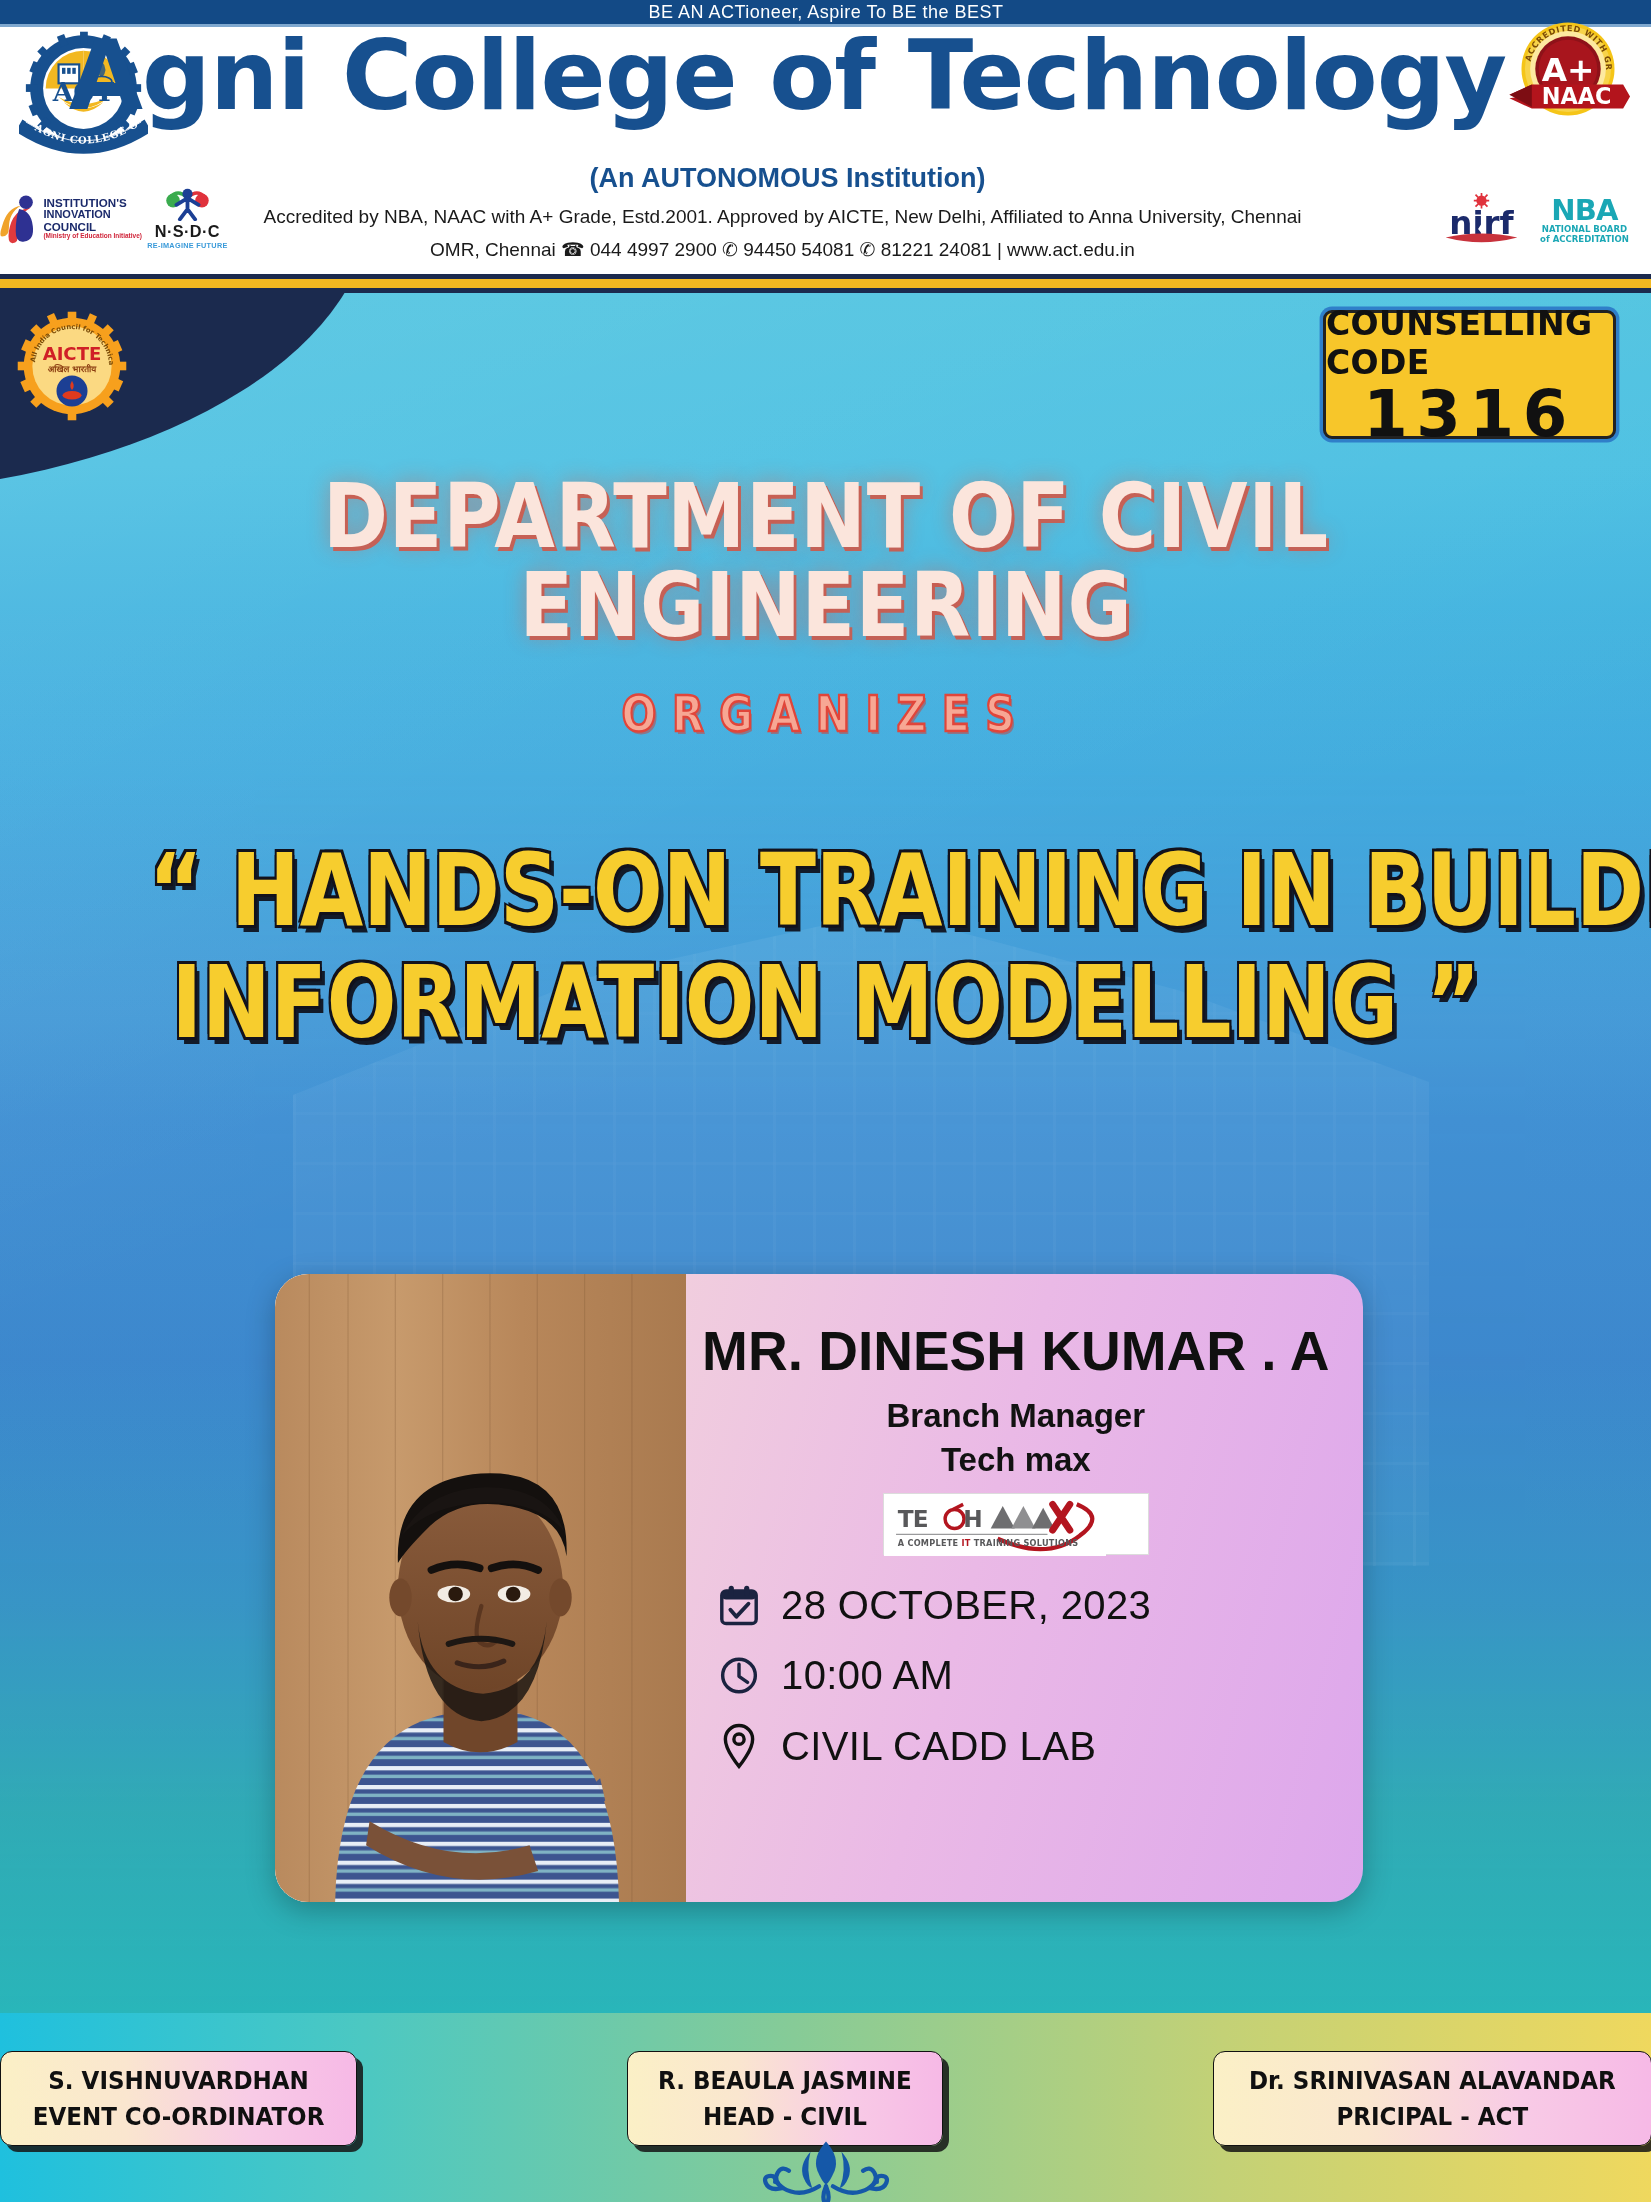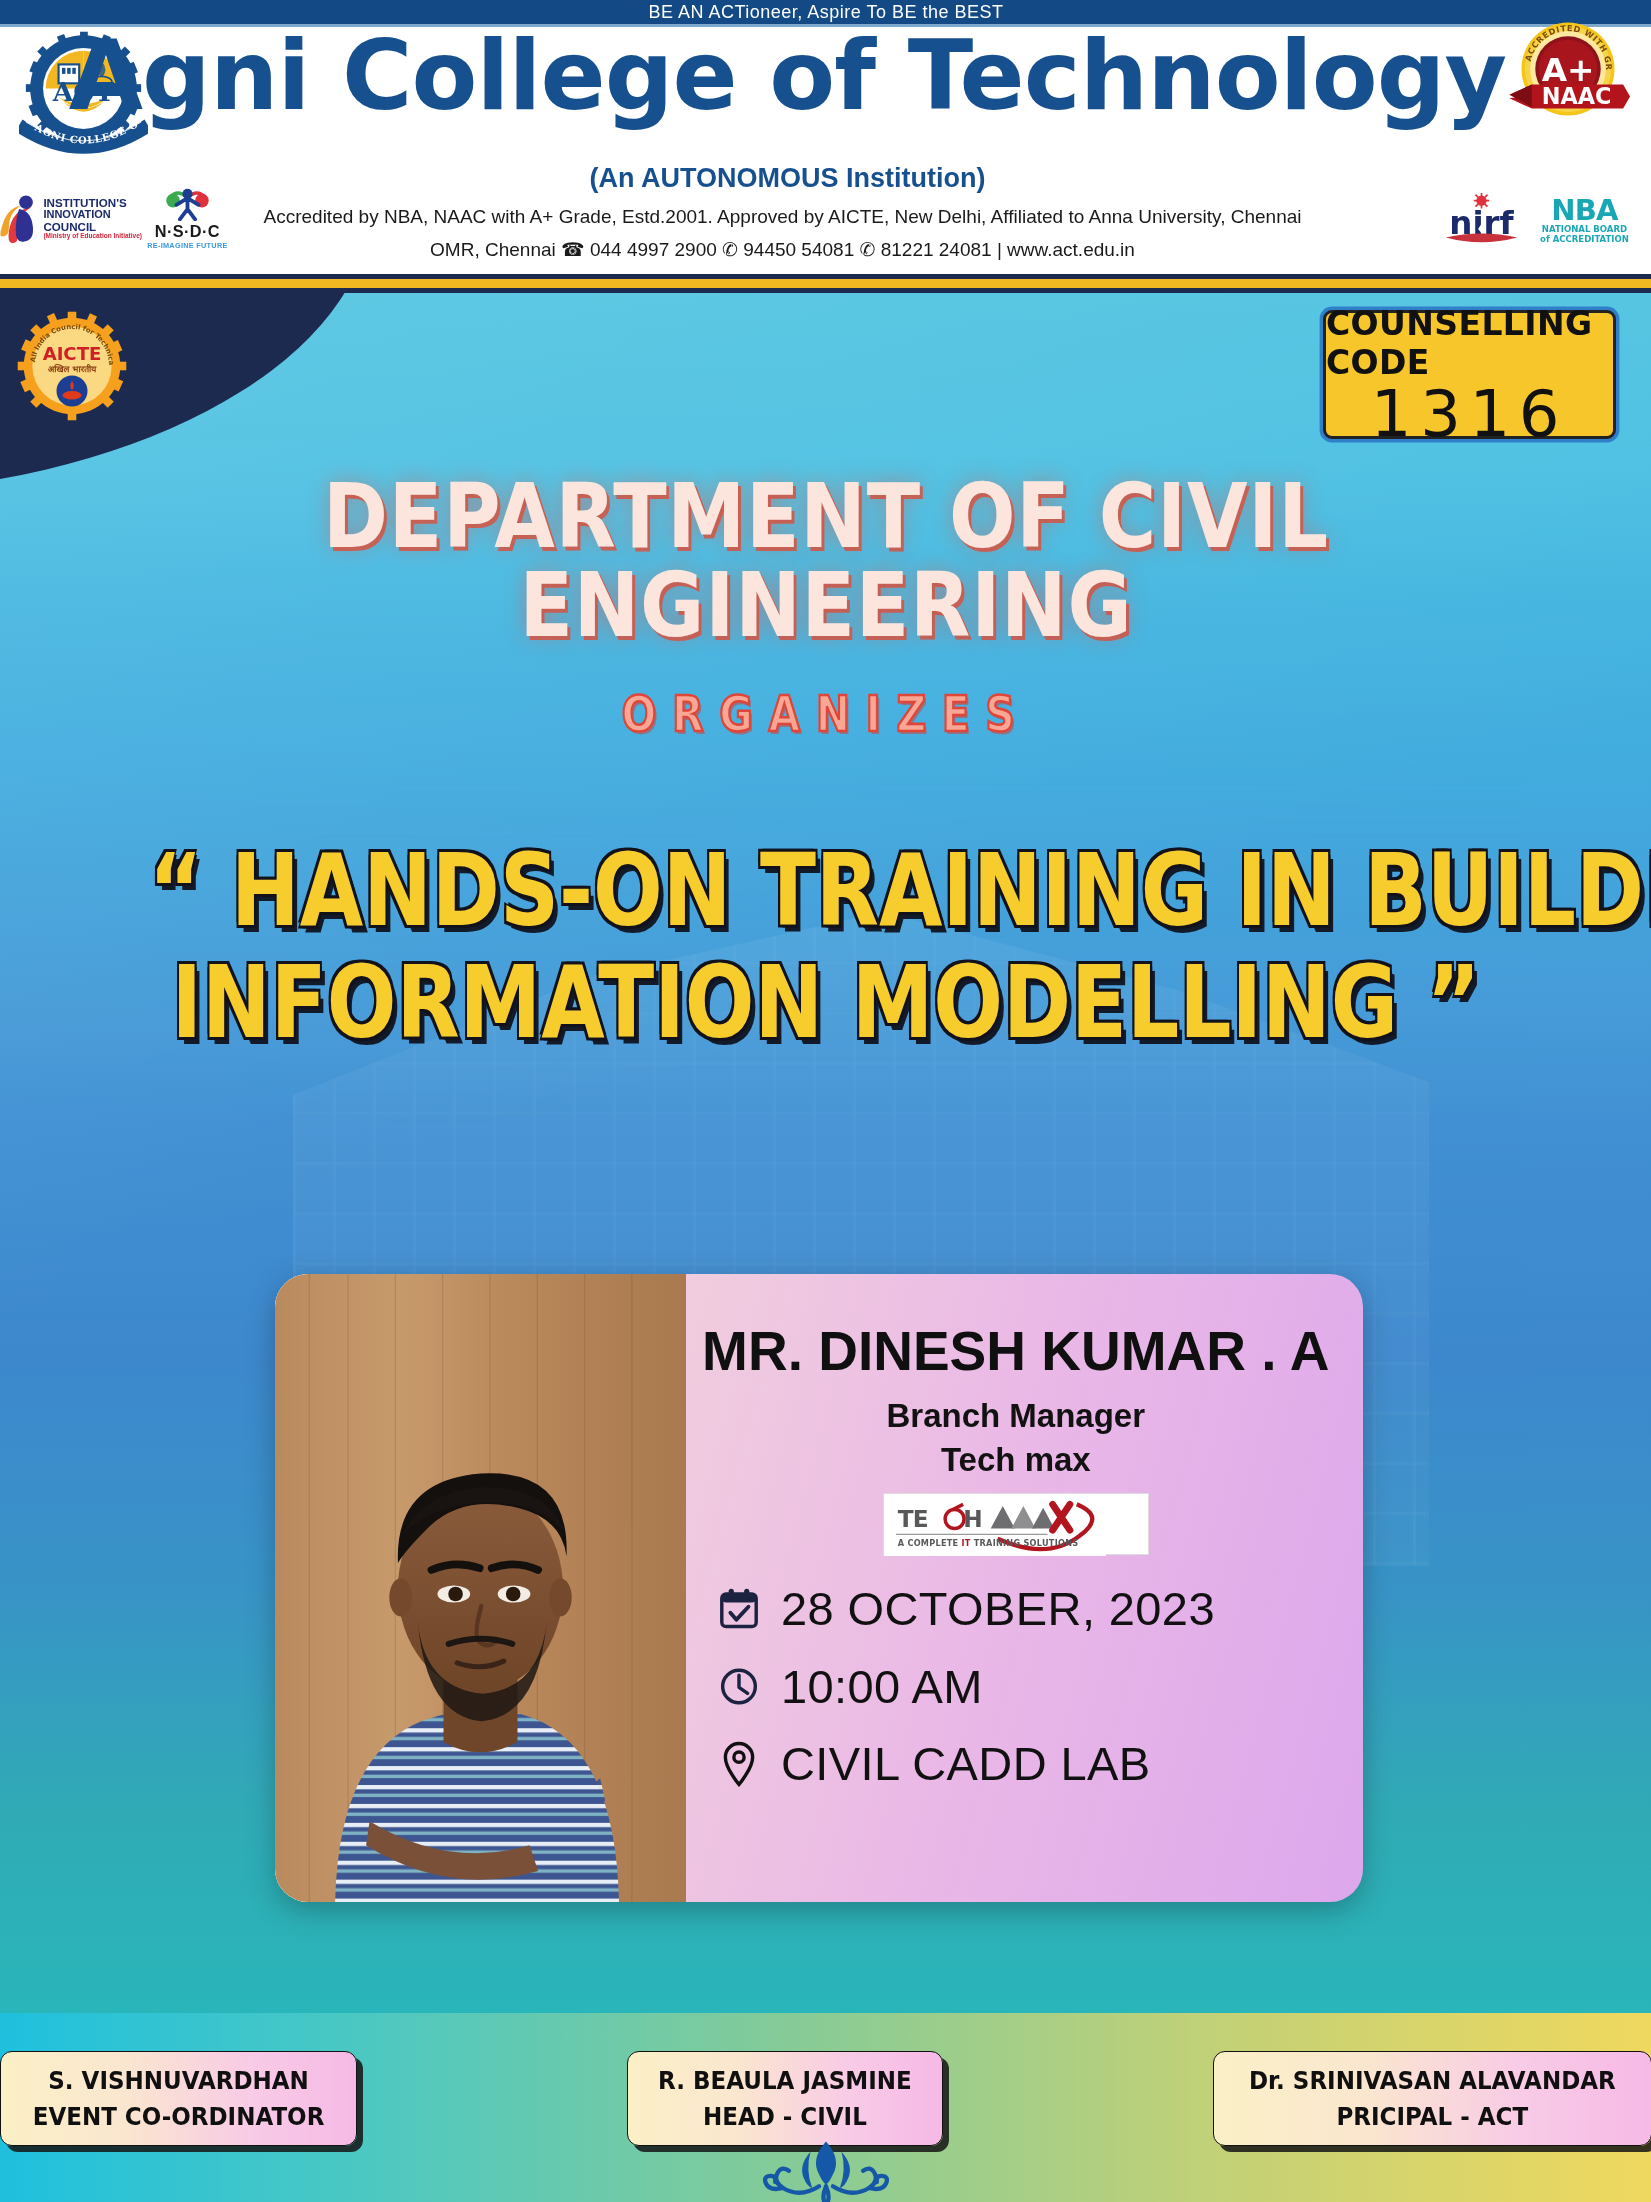--- a/index.html
+++ b/index.html
@@ -91,21 +91,21 @@
   .aicte-logo { position:absolute; left:15.5px; top:17px; width:112px; height:112px; }
 
   
   .cc-badge {
     position:absolute; right:36px; top:17px; width:293px; height:129px;
     background:#f7c62a; border:3.4px solid #222; border-radius:9px;
     box-shadow:0 0 0 3.4px #2f7fc9;
     display:flex; flex-direction:column; align-items:center; justify-content:center;
   }
   .cc-label { font-size:33px; font-weight:700; color:#111; letter-spacing:0.4px; font-family:"DejaVu Sans", sans-serif; }
-  .cc-number { font-size:64px; font-weight:400; color:#111; letter-spacing:8.6px; line-height:1; font-family:"DejaVu Sans", sans-serif; }
+  .cc-number { font-size:64px; font-weight:700; color:#111; letter-spacing:8.6px; line-height:1; font-family:"DejaVu Sans", sans-serif; }
 
   
   .dept {
     position:absolute; left:0; top:179px; width:1652px; text-align:center;
     font-family:"DejaVu Sans", sans-serif;
     font-size:89px; font-weight:700; color:#fbe5dc;
     letter-spacing:0.9px; line-height:1;
     transform:scaleX(.88); transform-origin:center;
     text-shadow: 3.4px 4.3px 0 rgba(214,84,66,.85), 0 0 22.4px rgba(220,90,70,.45);
   }
@@ -159,21 +159,21 @@
   .rp-org { margin-top:6.9px; }
 
   .techmax {
     width:266px; height:62px; margin:13.8px auto 0;
     background:#ffffff; border:0.9px solid #dcdcdc;
     position:relative; display:block;
   }
 
   .details { margin:26px 0 0 22.4px; }
   .drow { display:flex; align-items:center; gap:19px; margin-bottom:22.4px; }
-  .drow .txt { font-size:47px; font-weight:500; color:#111; font-family:"Liberation Sans", sans-serif; letter-spacing:0.4px; }
+  .drow .txt { font-size:40px; font-weight:500; color:#111; font-family:"Liberation Sans", sans-serif; letter-spacing:0.4px; }
   .dicon { width:45px; height:48px; flex:none; display:flex; align-items:center; justify-content:center; }
 
   
   .footer {
     position:absolute; left:0; top:2013px; width:1652px; height:189px;
     background:linear-gradient(to right, #1fc0de 0%, #4cc8c2 22%, #86cb97 48%, #c3d176 74%, #efd85e 100%);
   }
   .plates { position:absolute; left:0; top:38px; width:1652px; display:flex; justify-content:space-between; gap:74px; }
   .plate {
     background:linear-gradient(to right, #fbf0c6 0%, #fae6cf 35%, #f8cbe6 70%, #f6b9e6 100%);

